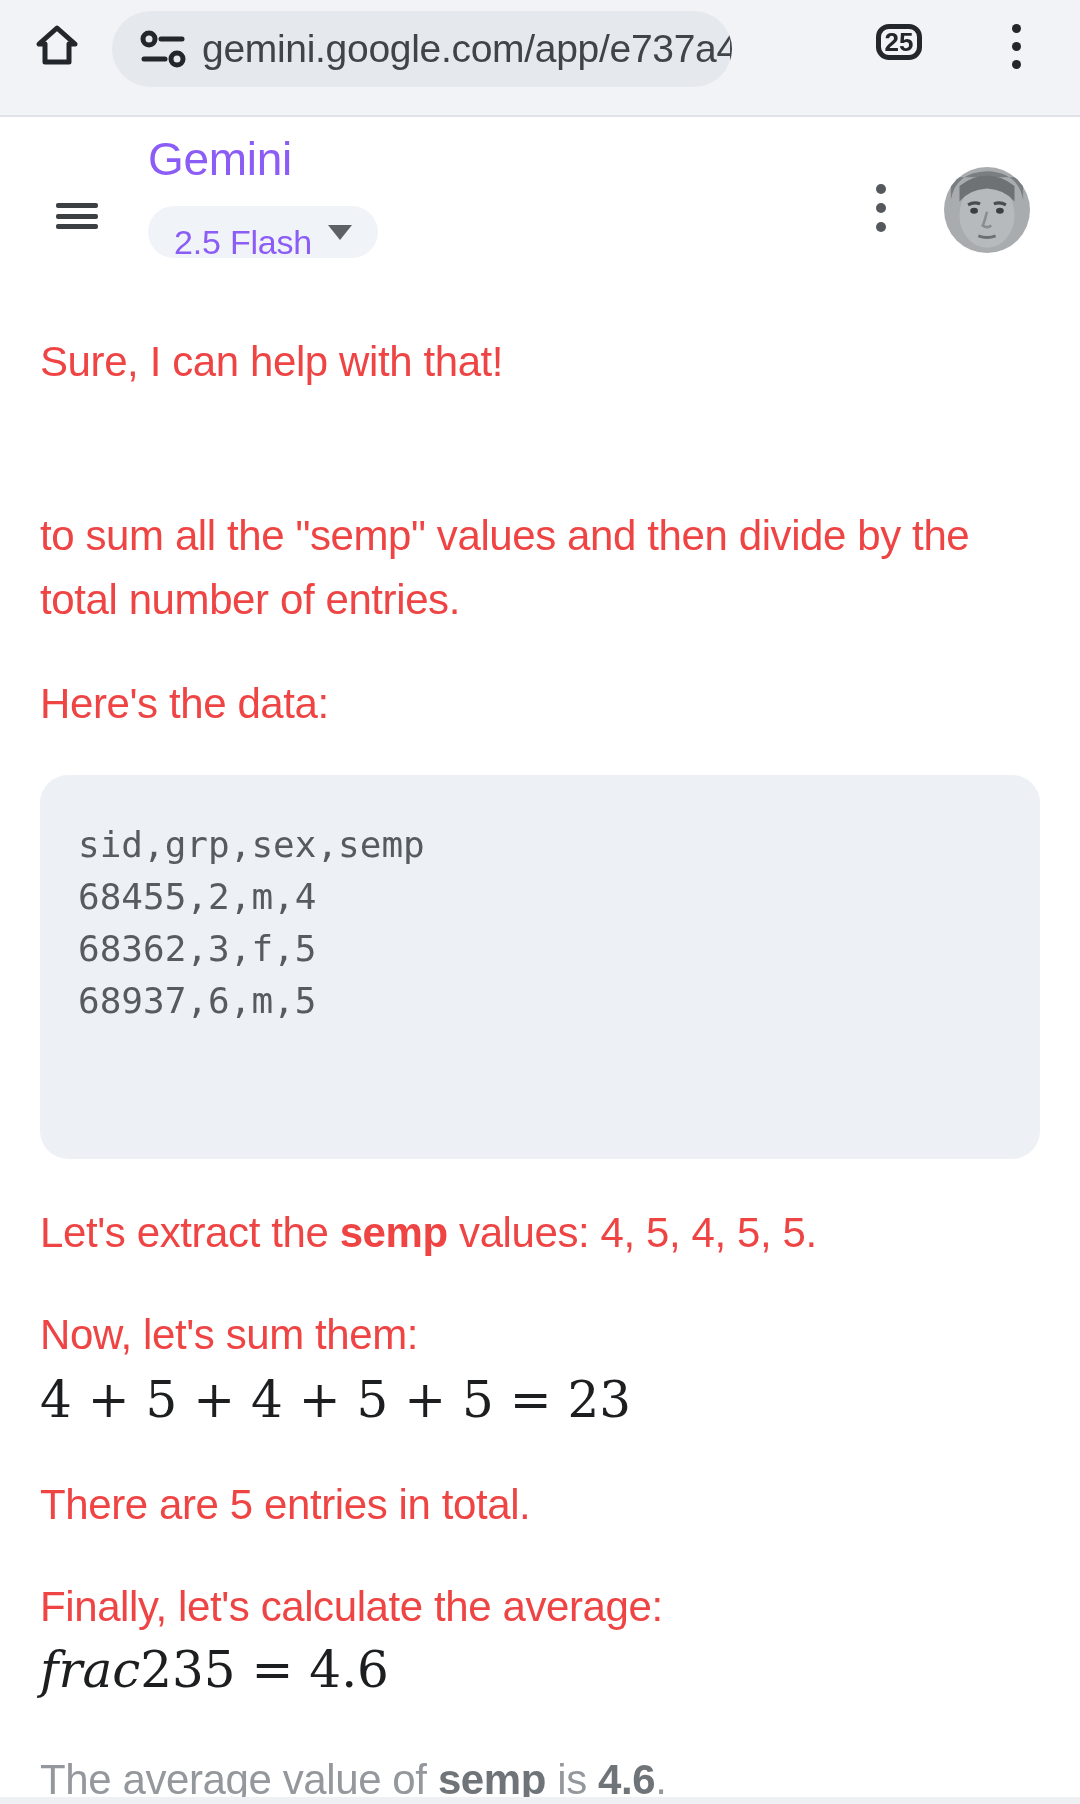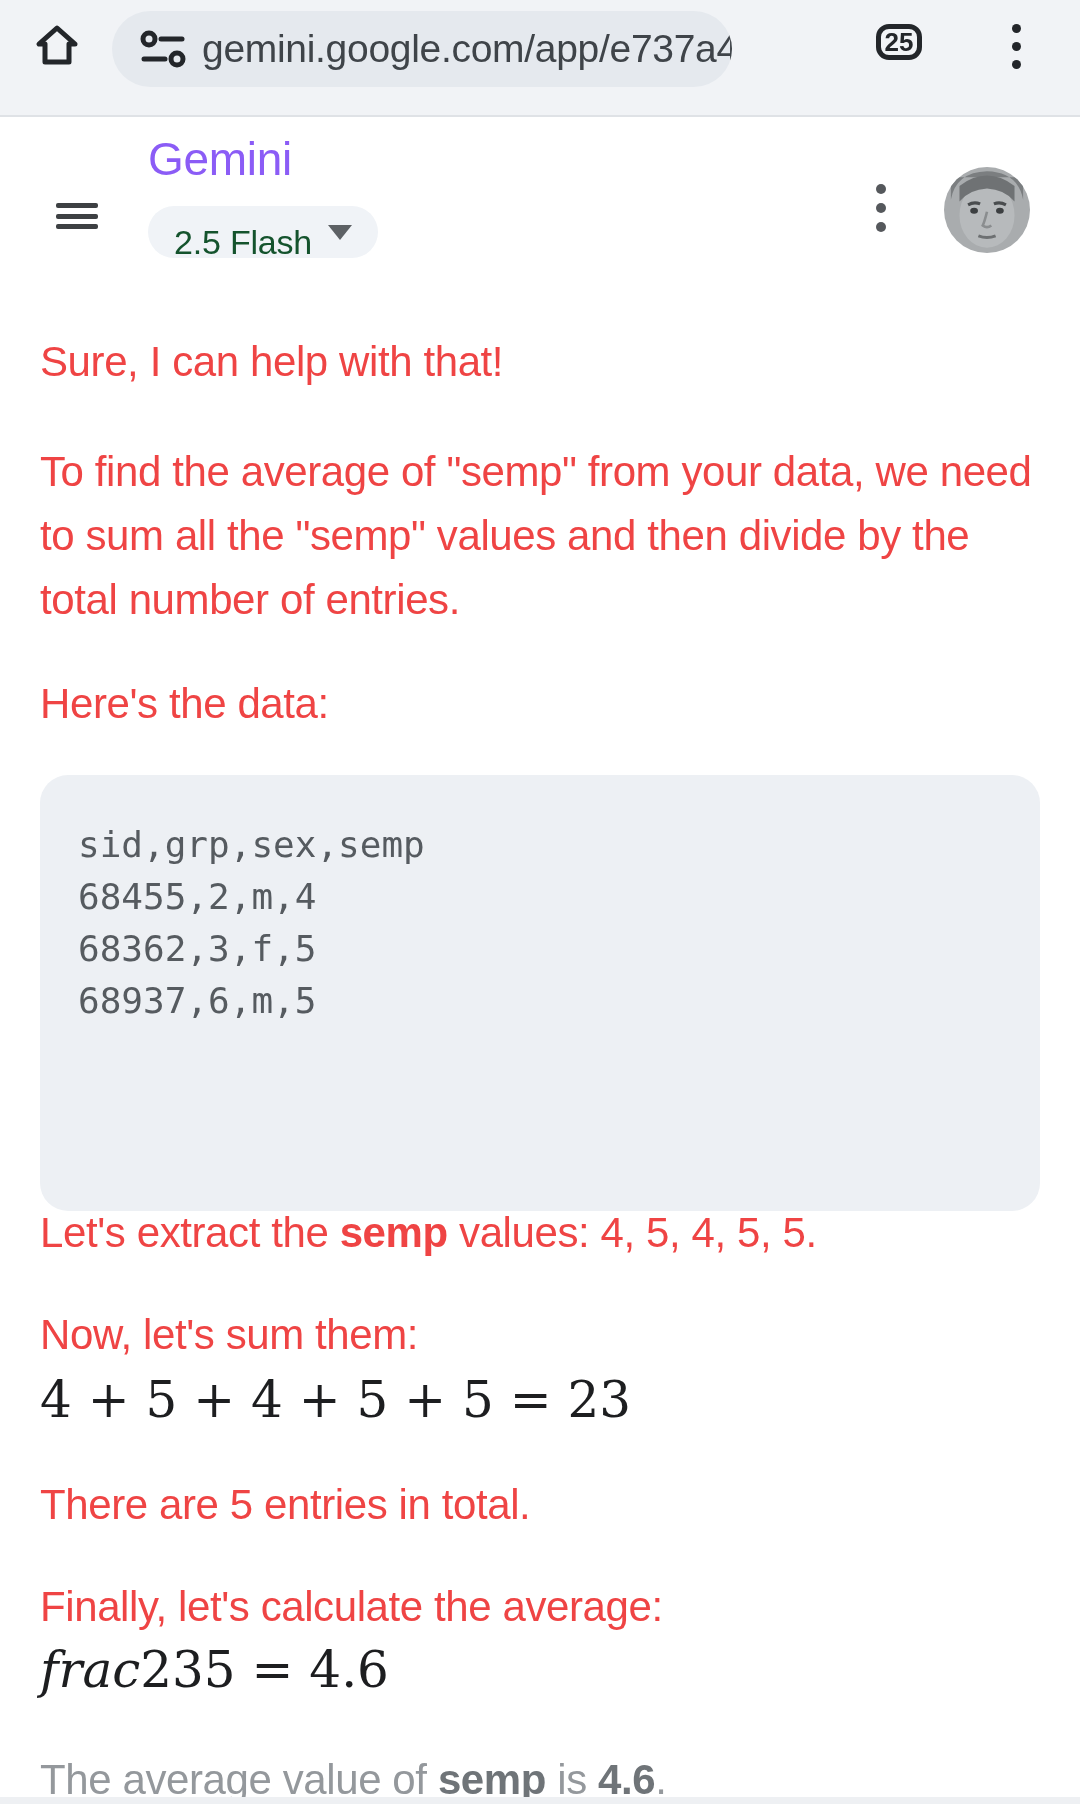--- a/index.html
+++ b/index.html
@@ -22,32 +22,32 @@
   .kebab i{width:9px;height:9px;border-radius:50%;background:#23262a;display:block;}
   .browser-kebab{position:absolute;left:1012px;top:24px;}
 
   
   .hamburger{position:absolute;left:56px;top:203px;width:42px;height:26px;display:flex;
              flex-direction:column;justify-content:space-between;}
   .hamburger i{display:block;height:5px;border-radius:2px;background:#3d4043;}
   .app-title{position:absolute;left:148px;top:132px;font-size:46px;color:#8b5cf6;letter-spacing:-0.3px;}
   .model-pill{position:absolute;left:148px;top:206px;height:52px;border-radius:26px;background:#f0f3f7;
               display:flex;align-items:center;padding:0 26px;gap:16px;}
-  .model-label{font-size:34px;color:#14532d;letter-spacing:-0.2px;margin-top:20px;}
+  .model-label{font-size:34px;color:#8b5cf6;letter-spacing:-0.2px;margin-top:20px;}
   .caret-down{width:0;height:0;border-left:12px solid transparent;border-right:12px solid transparent;
               border-top:15px solid #5d6165;}
   .page-kebab{position:absolute;left:876px;top:184px;}
   .page-kebab i{width:10px;height:10px;background:#55585c;}
   .avatar{position:absolute;left:944px;top:167px;width:86px;height:86px;border-radius:50%;overflow:hidden;}
 
   
   .para{position:absolute;left:40px;width:1000px;font-size:42px;line-height:64px;color:#ef4444;
         letter-spacing:-0.4px;}
   .para b{font-weight:bold;}
-  .code-block{position:absolute;left:40px;top:775px;width:1000px;height:436px;background:#edf0f4;
+  .code-block{position:absolute;left:40px;top:775px;width:1000px;height:384px;background:#edf0f4;
               border-radius:28px;box-sizing:border-box;padding:44px 38px;}
   .code-line{font-family:"DejaVu Sans Mono",monospace;font-size:36px;line-height:52px;color:#565b60;
              white-space:pre;}
   .math{position:absolute;left:40px;width:1000px;font-family:"DejaVu Serif",serif;font-size:50px;
         line-height:70px;color:#1d1e20;}
   .math .it{font-style:italic;}
   .gray-para{color:#94989c;}
   .gray-para b{color:#6f7478;}
   .bottom-strip{position:absolute;left:0;bottom:0;width:1080px;height:7px;background:#eef0f3;}
 </style>
@@ -109,21 +109,21 @@
       <ellipse cx="35" cy="51" rx="4.5" ry="3.5" fill="#3c3f41"></ellipse>
       <ellipse cx="65" cy="51" rx="4.5" ry="3.5" fill="#3c3f41"></ellipse>
       <path d="M50 52 Q47 64 45 68 Q50 72 55 68" stroke="#8a8d8f" stroke-width="3" fill="none"></path>
       <path d="M40 80 Q50 84 60 80" stroke="#6d7072" stroke-width="3.5" fill="none"></path>
     </svg>
   </div>
 
   <div class="para" style="top:330px">Sure, I can help with that!</div>
 
   <div class="para" style="top:440px">
-    <span>To find the average of "semp" from your data, we need</span><br>
+    <br>
     <span>to sum all the "semp" values and then divide by the</span><br>
     <span>total number of entries.</span>
   </div>
 
   <div class="para" style="top:672px">Here's the data:</div>
 
   <div class="code-block">
     <div class="code-line">sid,grp,sex,semp</div>
     <div class="code-line">68455,2,m,4</div>
     <div class="code-line">68362,3,f,5</div>

